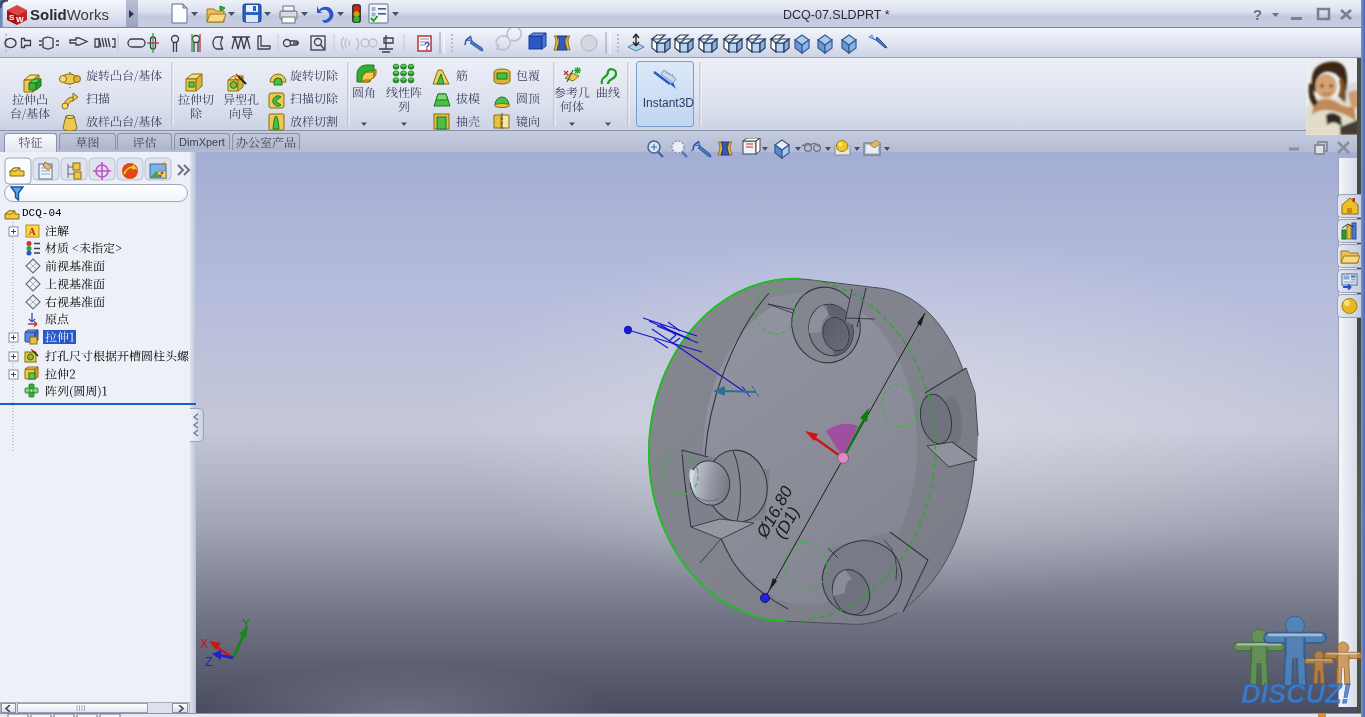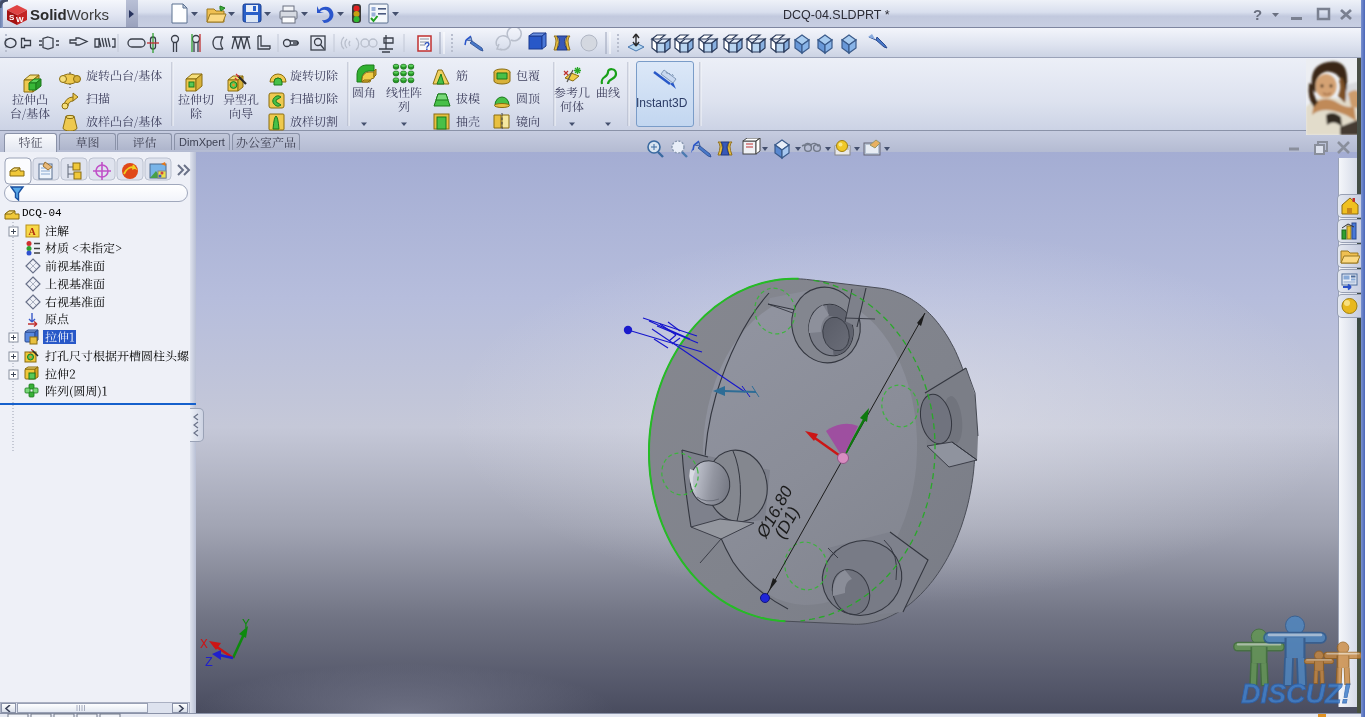--- a/index.html
+++ b/index.html
@@ -62,21 +62,21 @@
 <g transform="translate(209,4)">
         <rect x="0" y="0" width="19" height="19" rx="1" fill="#f4f7fb" stroke="#5a7090"></rect>
         <rect x="2.5" y="3" width="4" height="4" fill="#9ab0d8"></rect>
         <rect x="9" y="4" width="8" height="1.6" fill="#4a5a80"></rect>
         <rect x="9" y="9" width="8" height="1.6" fill="#4a5a80"></rect>
         <rect x="2.5" y="8.5" width="4" height="4" fill="#9ab0d8"></rect>
         <path d="M2 14 l2.5 3 4 -5" stroke="#20a020" stroke-width="2" fill="none"></path>
       </g>
 <polygon points="232,12 239,12 235.5,16" fill="#44506e"></polygon>
 </svg>
-<div class="abs" style="left:783px;top:8px;font-size:12.5px;color:#2b2b35">DCQ-04.SLDPRT *</div>
+<div class="abs" style="left:783px;top:8px;font-size:12.5px;color:#2b2b35">DCQ-07.SLDPRT *</div>
 <svg class="abs" style="left:1245px;top:4px" width="115" height="22" viewBox="0 0 115 22">
 <text x="8" y="16" font-size="15" font-weight="bold" fill="#6a7080" font-family="Liberation Sans">?</text>
 <polygon points="27,9 34,9 30.5,13" fill="#6a7080"></polygon>
 <rect x="46" y="13" width="11" height="3" fill="#7a8090"></rect>
 <rect x="73" y="5" width="11" height="10" fill="none" stroke="#7a8090" stroke-width="2.5"></rect>
 <path d="M96 6 l10 9 M106 6 l-10 9" stroke="#7a8090" stroke-width="2.8"></path>
 </svg>
 <svg class="abs" style="left:0;top:0" width="8" height="8">
       <path d="M0 8 L0 3 Q0 0 3 0 L8 0 L8 1.5 Q1.5 1.5 1.5 8 Z" fill="#414b66"></path>
     </svg>
@@ -361,21 +361,21 @@
       </g>
 </svg>
 
 <div class="abs" style="left:636px;top:61px;width:58px;height:66px;background:linear-gradient(#dce8f8,#c2d6f0);border:1px solid #7a9cc8;border-radius:3px"></div>
 <svg class="abs" style="left:650px;top:68px" width="30" height="26" viewBox="0 0 30 26">
 <path d="M4 4 l16 12" stroke="#2858c8" stroke-width="2.5"></path>
 <path d="M20 16 l6 5 -3 -7" fill="#2858c8"></path>
 <path d="M14 2 l12 9 -3 4 -12 -9 z" fill="#c8d8f0" stroke="#8098b8"></path>
 <path d="M16 4 l1.5 2 m1.5 -1 l1.5 2 m1.5 -1 l1.5 2" stroke="#8098b8" stroke-width="1"></path>
 </svg>
-<div class="abs" style="left:636px;top:96px;width:58px;text-align:left;font-size:12px;color:#2c3c66">Instant3D</div>
+<div class="abs" style="left:636px;top:96px;width:58px;text-align:right;font-size:12px;color:#2c3c66">Instant3D</div>
 
 <svg class="abs" style="left:0;top:58px" width="1365" height="73" viewBox="0 0 1365 73">
 <polygon points="361,64.5 367,64.5 364,68" fill="#44506e"></polygon>
 <polygon points="401,64.5 407,64.5 404,68" fill="#44506e"></polygon>
 <polygon points="569,64.5 575,64.5 572,68" fill="#44506e"></polygon>
 <polygon points="605,64.5 611,64.5 608,68" fill="#44506e"></polygon>
 </svg>
 
 <div class="abs" style="left:0;top:131px;width:1365px;height:21px;background:linear-gradient(#c6cce0,#b4bbd2)"></div>
 

